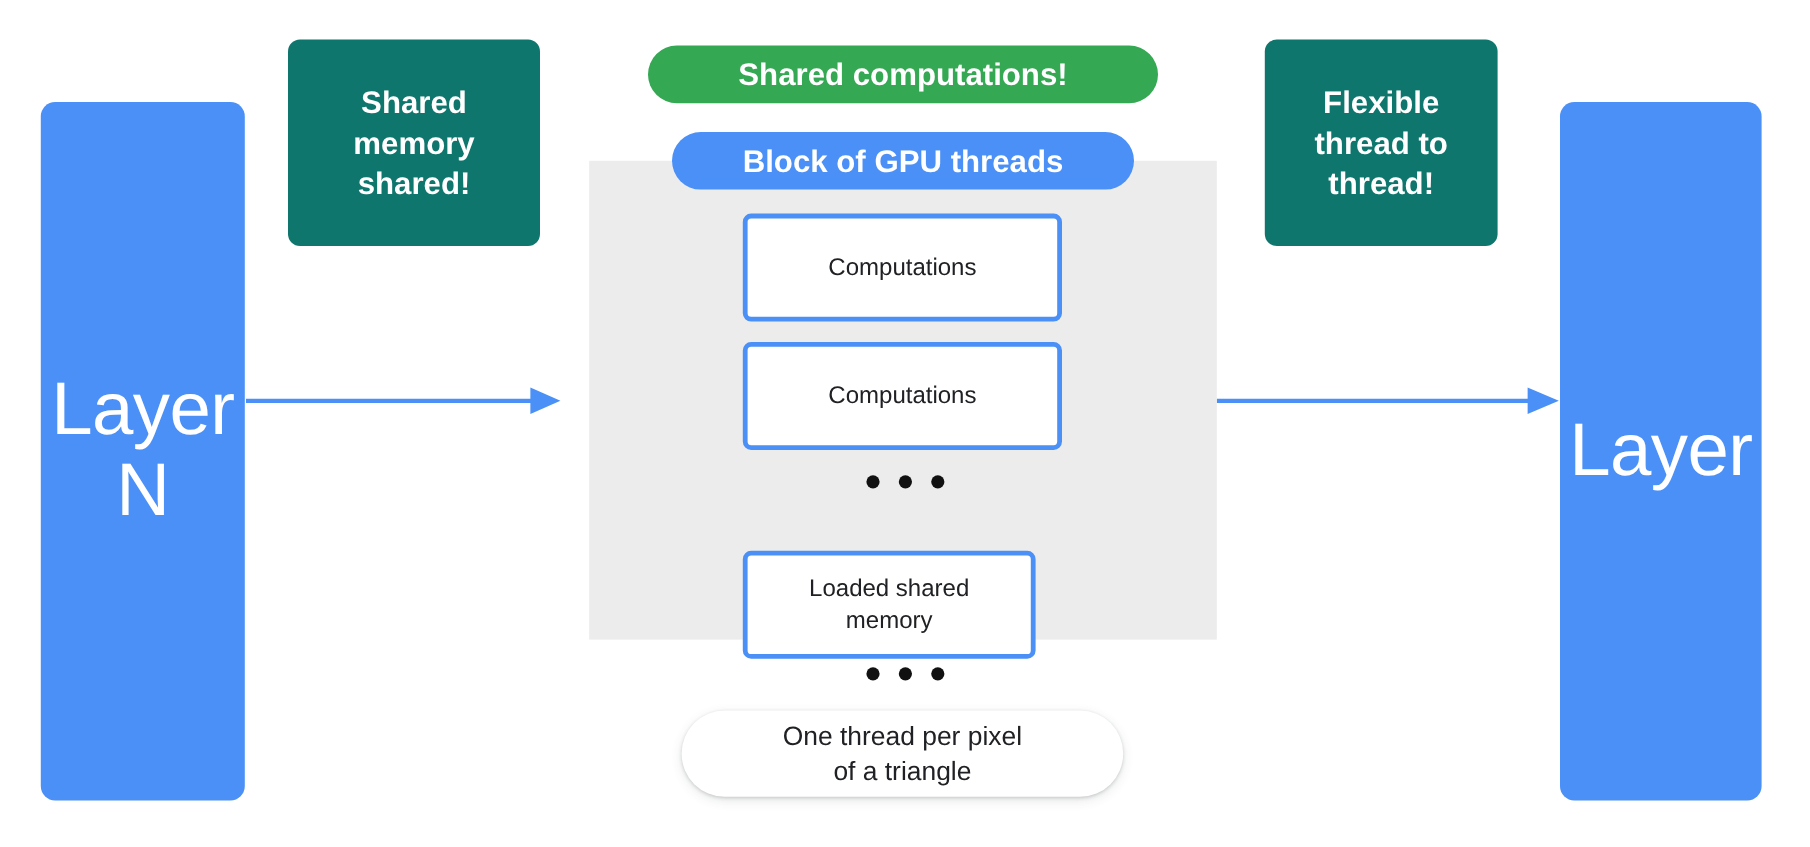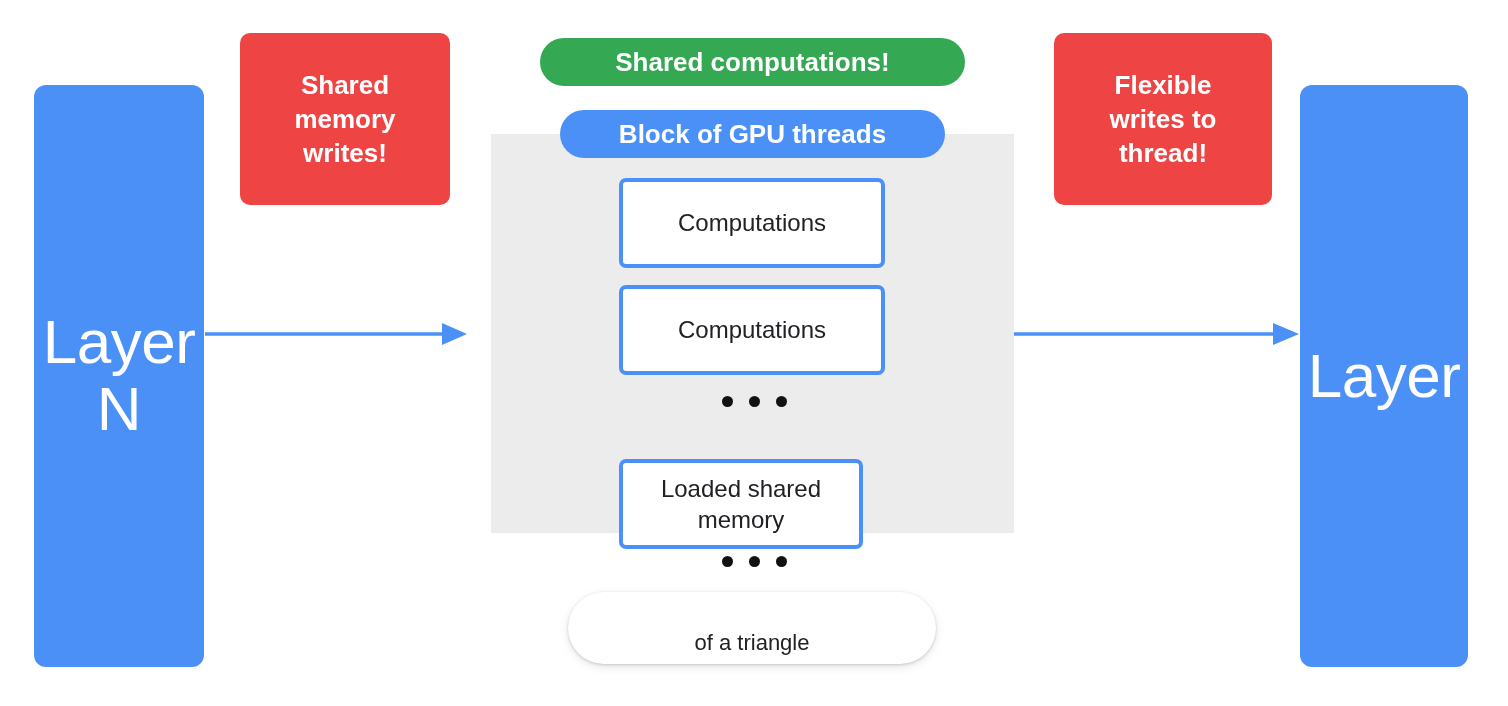--- a/index.html
+++ b/index.html
@@ -35,35 +35,35 @@
     text-align: center;
     letter-spacing: -0.5px;
   }
   #layer-n   { left: 34px;   top: 85px; width: 170px; height: 582px; }
   #layer-n1  { left: 1300px; top: 85px; width: 168px; height: 582px; }
   .layer-bar .line { display: block; }
 
   
   .green-box {
     position: absolute;
-    background: #ef4444;
+    background: #0f766e;
     border-radius: 10px;
     display: flex;
     align-items: center;
     justify-content: center;
     color: #ffffff;
     font-size: 26px;
     line-height: 1.32;
     font-weight: 700;
     text-align: center;
     padding: 0 1px;
     box-sizing: border-box;
   }
   #callout-left  { left: 240px;  top: 33px; width: 210px; height: 172px; }
-  #callout-right { left: 1054px; top: 33px; width: 218px; height: 172px; }
+  #callout-right { left: 1054px; top: 33px; width: 194px; height: 172px; }
 
   
   .pill {
     position: absolute;
     display: flex;
     align-items: center;
     justify-content: center;
     border-radius: 999px;
     text-align: center;
     box-sizing: border-box;
@@ -105,21 +105,21 @@
   
   .thread-box {
     position: absolute;
     background: #ffffff;
     border: 4px solid #4a90f7;
     border-radius: 7px;
     display: flex;
     align-items: center;
     justify-content: center;
     color: #202124;
-    font-size: 24px;
+    font-size: 20px;
     line-height: 1.3;
     font-weight: 400;
     text-align: center;
     box-sizing: border-box;
   }
   #thread-box-0 { left: 619px; top: 178px; width: 266px; height: 90px; }
   #thread-box-1 { left: 619px; top: 285px; width: 266px; height: 90px; }
   #thread-box-2 { left: 619px; top: 427px; width: 244px; height: 90px; margin-top: 32px; }
 
   
@@ -152,21 +152,21 @@
     <div>
       <span class="line">Layer</span>
       <span class="line">N</span>
     </div>
   </div>
 
   <div class="green-box" id="callout-left">
     <div>
       <span class="line">Shared</span><br>
       <span class="line">memory</span><br>
-      <span class="line">writes!</span>
+      <span class="line">shared!</span>
     </div>
   </div>
 
   <div class="arrow" id="arrow-in">
     <svg width="265" height="32" viewBox="0 0 265 32" xmlns="http://www.w3.org/2000/svg">
       <line x1="0" y1="16" x2="243" y2="16" stroke="#4a90f7" stroke-width="3.5"></line>
       <polygon points="237,5 262,16 237,27" fill="#4a90f7"></polygon>
     </svg>
   </div>
 
@@ -200,36 +200,36 @@
   <div class="pill" id="pill-block-gpu-threads">
     <span>Block of GPU threads</span>
   </div>
 
   <div class="pill" id="pill-shared-computations">
     <span>Shared computations!</span>
   </div>
 
   <div class="pill" id="pill-one-thread">
     <div>
-      <br>
+      <span>One thread per pixel</span><br>
       <span>of a triangle</span>
     </div>
   </div>
 
   <div class="arrow" id="arrow-out">
     <svg width="290" height="32" viewBox="0 0 290 32" xmlns="http://www.w3.org/2000/svg">
       <line x1="0" y1="16" x2="265" y2="16" stroke="#4a90f7" stroke-width="3.5"></line>
       <polygon points="259,5 285,16 259,27" fill="#4a90f7"></polygon>
     </svg>
   </div>
 
   <div class="green-box" id="callout-right">
     <div>
       <span class="line">Flexible</span><br>
-      <span class="line">writes to</span><br>
+      <span class="line">thread to</span><br>
       <span class="line">thread!</span>
     </div>
   </div>
 
   <div class="layer-bar" id="layer-n1">
     <div>
       <span class="line">Layer</span>
     </div>
   </div>
 

